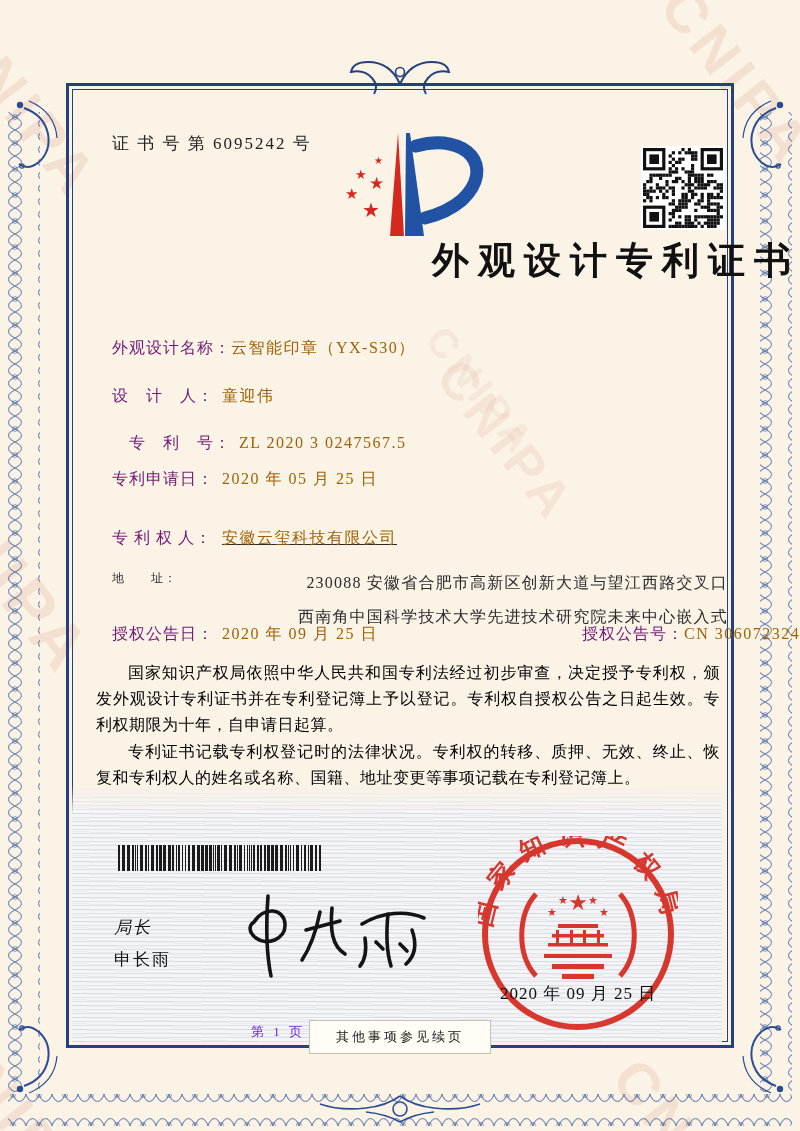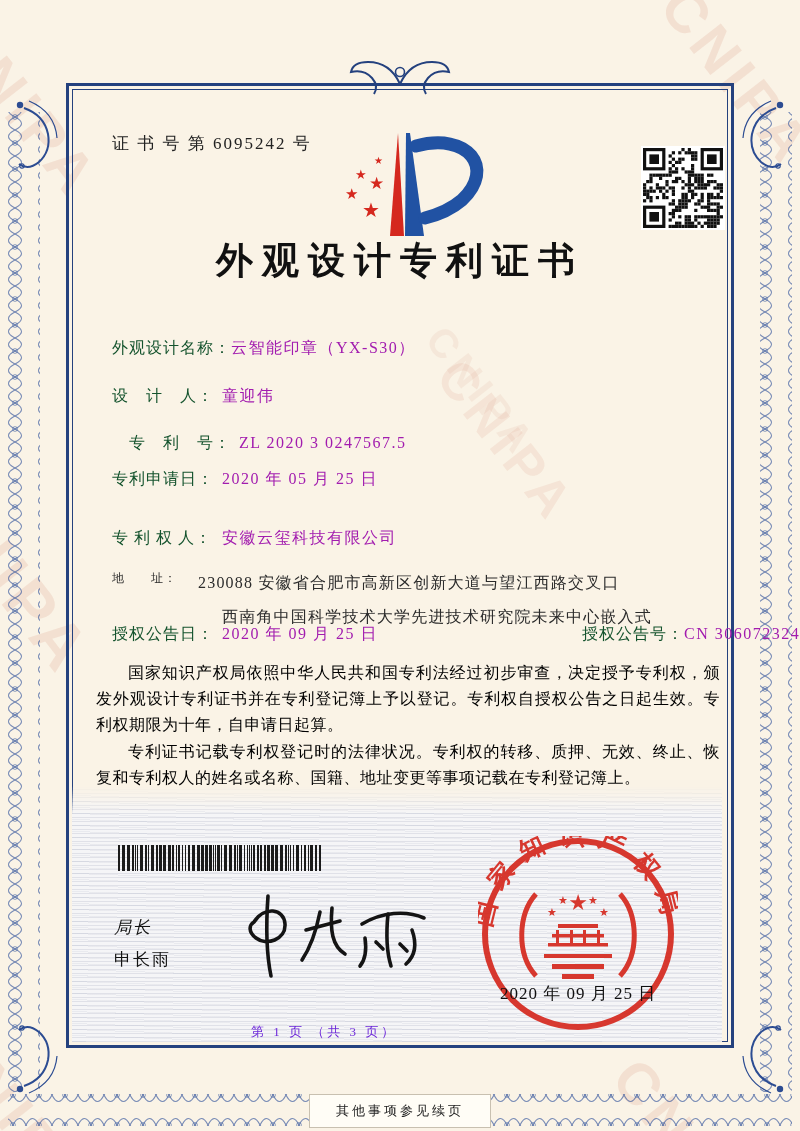--- a/index.html
+++ b/index.html
@@ -29,47 +29,47 @@
       repeating-linear-gradient(2deg, rgba(148,154,178,0.12) 0 1px, transparent 1px 6px),
       #f5f5f7;
     -webkit-mask-image:linear-gradient(to bottom, transparent 0, #000 28px);
             mask-image:linear-gradient(to bottom, transparent 0, #000 28px);
   }
   .cert-no{position:absolute; left:112px; top:132px; font-size:17px; letter-spacing:2px; color:#222;}
   .logo{position:absolute; left:330px; top:124px;}
   .logo-star{position:absolute; color:#d5281e; line-height:1; font-family:"DejaVu Sans",sans-serif;}
   .qr{position:absolute; left:641px; top:146px; background:#fff; padding:2px;}
   .title{
-    position:absolute; left:0; top:236px; width:800px; text-align:center;
+    position:absolute; left:0; top:236px; width:800px; text-align:right;
     font-size:37px; font-weight:bold; letter-spacing:9px; color:#111;
   }
   .row{position:absolute; left:112px; font-size:16px; white-space:nowrap;}
-  .row .lbl{display:inline-block; min-width:110px; letter-spacing:1px; color:#14532d;}
-  .row .val{letter-spacing:1.5px; color:#a21caf;}
+  .row .lbl{display:inline-block; min-width:110px; letter-spacing:1px; color:#701a75;}
+  .row .val{letter-spacing:1.5px; color:#a16207;}
   .addr-lbl{position:absolute; left:112px; top:570px; font-size:12px; letter-spacing:1px;}
-  .addr-val{position:absolute; left:198px; top:570px; width:530px; font-size:16px; letter-spacing:1.2px; line-height:26px;}
+  .addr-val{position:absolute; left:198px; top:570px; width:530px; font-size:16px; letter-spacing:1.2px; line-height:26px;text-align:right;}
   .addr-val .l2{padding-left:24px; display:block;margin-top:8px;}
   .grant2{position:absolute; left:470px; top:0;}
   .paras{
     position:absolute; left:96px; top:660px; width:624px;
     font-size:16px; line-height:26px; text-align:justify; color:#000000; letter-spacing:0.5px;
   }
   .paras p{margin:0 0 1px 0; text-indent:2em;}
   .barcode{position:absolute; left:116px; top:845px;}
   .bureau{position:absolute; left:114px; font-size:17px; letter-spacing:2px; color:#141414;
     font-family:"Liberation Sans","DejaVu Sans",sans-serif;}
   .sig{position:absolute; left:228px; top:886px;}
   .seal-wrap{position:absolute; left:478px; top:836px; width:200px; height:200px;}
   .seal-date{
     position:absolute; left:478px; top:982px; width:200px; text-align:center;
     font-size:17px; letter-spacing:1px; color:#101010; z-index:5;
   }
   .page-num{position:absolute; left:0; top:1023px; width:648px; text-align:center; font-size:13px; letter-spacing:3px; color:#6d28d9;}
   .note-box{
-    position:absolute; left:50%; top:1094px; transform:translateX(-50%);
+    position:absolute; left:50%; top:1020px; transform:translateX(-50%);
     background:#fffdf6; border:1px solid #c8c0b0; padding:7px 26px;
     font-size:13px; letter-spacing:3px; color:#222; z-index:6; white-space:nowrap;
   }
   .deco{position:absolute; left:0; top:0; pointer-events:none;}
 </style>
 </head>
 <body>
 
 <div class="page">
 
@@ -371,21 +371,21 @@
   </div>
   <div class="row" style="top:386px;">
     <span class="lbl">设　计　人：</span><span class="val">童迎伟</span>
   </div>
   <div class="row" style="top:433px;margin-left:17px;">
     <span class="lbl">专　利　号：</span><span class="val">ZL 2020 3 0247567.5</span>
   </div>
   <div class="row" style="top:469px;">
     <span class="lbl">专利申请日：</span><span class="val">2020 年 05 月 25 日</span>
   </div>
-  <div class="row" style="top:528px;">
+  <div class="row" style="top:528px;text-decoration:underline;">
     <span class="lbl">专 利 权 人：</span><span class="val">安徽云玺科技有限公司</span>
   </div>
   <div class="addr-lbl">地　　址：</div>
   <div class="addr-val">
     <span>230088 安徽省合肥市高新区创新大道与望江西路交叉口</span>
     <span class="l2">西南角中国科学技术大学先进技术研究院未来中心嵌入式</span>
   </div>
   <div class="row" style="top:624px; width:616px;">
     <span class="lbl">授权公告日：</span><span class="val">2020 年 09 月 25 日</span>
     <span class="grant2"><span class="lbl" style="min-width:0;">授权公告号：</span><span class="val">CN 306072324 S</span></span>

